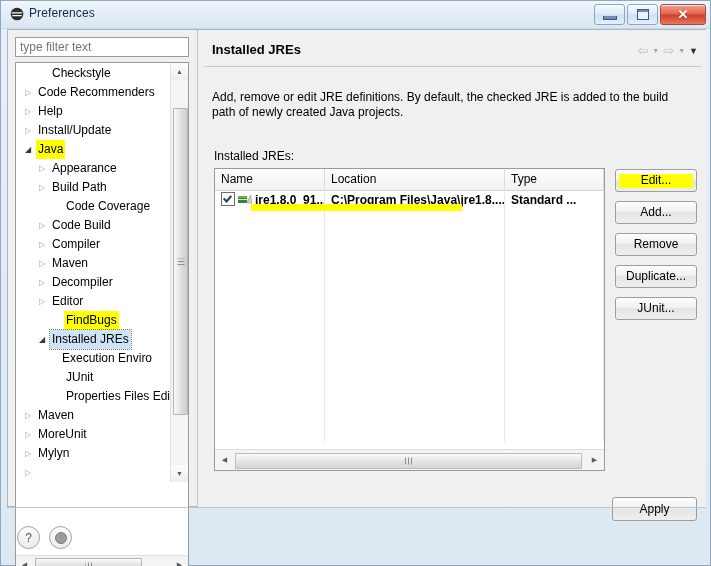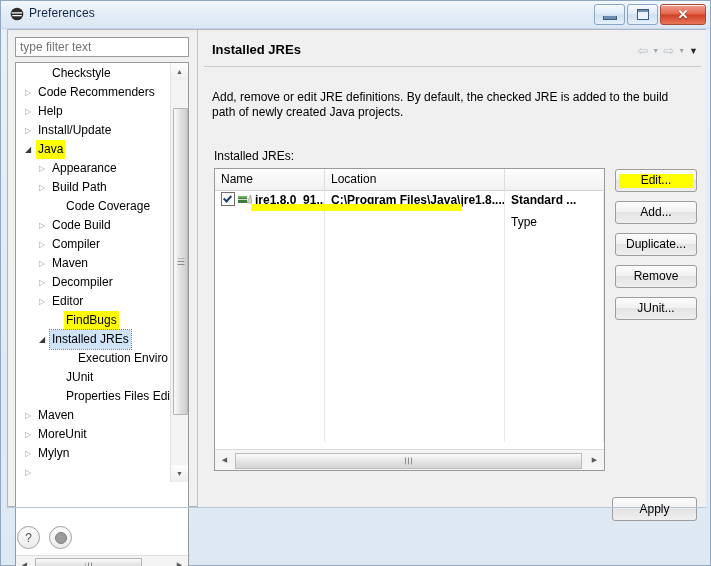--- a/index.html
+++ b/index.html
@@ -458,21 +458,21 @@
             <span class="tree-label" style="left: 34px;">Editor</span>
           </div>
           <div class="tree-item">
             <span class="tree-label hl" style="left: 48px;">FindBugs</span>
           </div>
           <div class="tree-item">
             <span class="tree-arrow expanded" style="left: 20px;">◢</span>
             <span class="tree-label hl sel" style="left: 34px;">Installed JREs</span>
           </div>
           <div class="tree-item">
-            <span class="tree-label" style="left: 60px;">Execution Enviro</span>
+            <span class="tree-label" style="left: 44px;">Execution Enviro</span>
           </div>
           <div class="tree-item">
             <span class="tree-label" style="left: 48px;">JUnit</span>
           </div>
           <div class="tree-item">
             <span class="tree-label" style="left: 48px;">Properties Files Editc</span>
           </div>
           <div class="tree-item">
             <span class="tree-arrow" style="left: 6px;">▷</span>
             <span class="tree-label" style="left: 20px;">Maven</span>
@@ -522,21 +522,21 @@
       <div class="title-rule"></div>
 
       <div class="desc">Add, remove or edit JRE definitions. By default, the checked JRE is added to the build path of newly created Java projects.</div>
 
       <div class="label-installed">Installed JREs:</div>
 
       <div class="table-box">
         <div class="thead" id="table-head">
             <div class="th" style="width: 110px;">Name</div>
             <div class="th" style="width: 180px;">Location</div>
-            <div class="th" style="width: 99px; margin-top: 43px;">Type</div>
+            <div class="th" style="width: 99px;">Type</div>
           </div>
         <div class="tbody" id="table-body">
             <div class="trow">
               <div class="td bold" style="width: 110px;"><span class="chk"></span><span class="jre-ico"><svg width="14" height="11" viewBox="0 0 14 11">
                     <rect x="0" y="2" width="9" height="7" fill="#3f7d3f"></rect>
                     <rect x="0" y="2" width="9" height="2" fill="#6fae62"></rect>
                     <rect x="0" y="5" width="9" height="1" fill="#cfe6c4"></rect>
                     <path d="M9 9 L12.5 1 L14 9 Z" fill="#d8d8c0" stroke="#8a8a70" stroke-width=".6"></path>
                   </svg></span><span>jre1.8.0_91...</span></div>
               <div class="td bold" style="width: 180px;">C:\Program Files\Java\jre1.8....</div>
@@ -606,22 +606,22 @@
           <div class="thumb">
             <span class="grip"></span>
           </div>
           <div class="btn-r">▶</div>
         </div>
       </div>
 
       <div class="side-btns" id="side-buttons">
           <div class="btn btn-hl-edit"><span class="btn-label">Edit...</span></div>
           <div class="btn"><span class="btn-label">Add...</span></div>
+          <div class="btn"><span class="btn-label">Remove</span></div>
           <div class="btn"><span class="btn-label">Duplicate...</span></div>
-          <div class="btn"><span class="btn-label">Remove</span></div>
           <div class="btn"><span class="btn-label">JUnit...</span></div>
         </div>
 
       <div class="btn apply-btn">
         <span class="btn-label">Apply</span>
       </div>
     </div>
   </div>
 
   <div class="footer-sep"></div>

